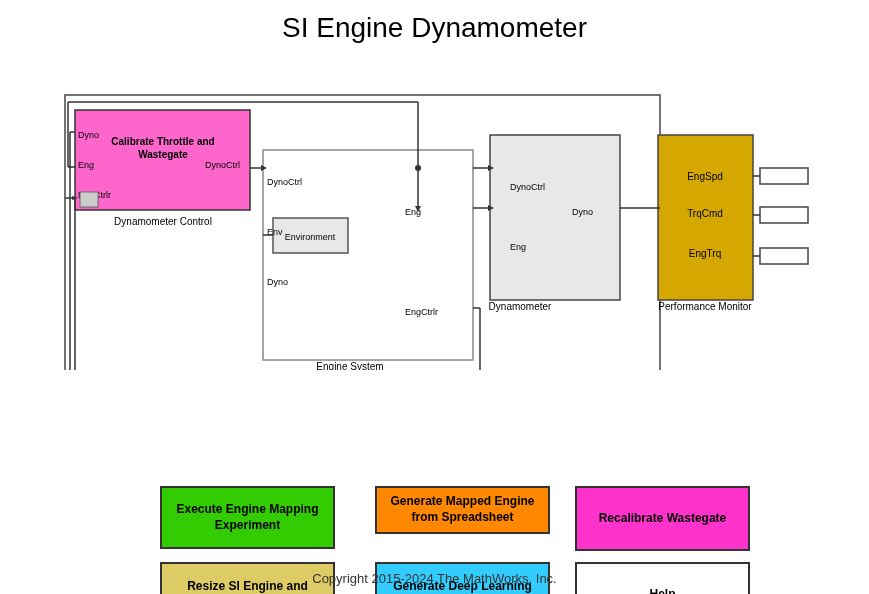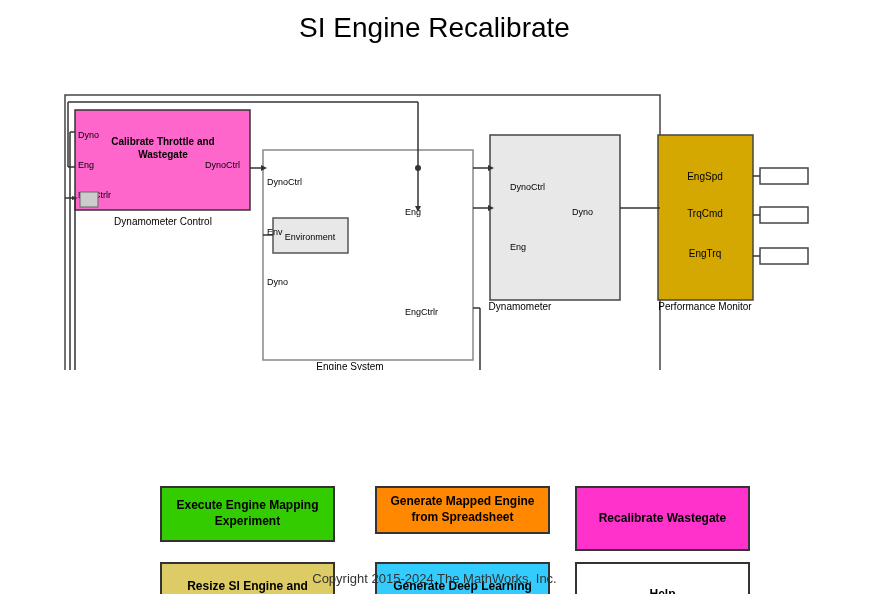--- a/index.html
+++ b/index.html
@@ -66,21 +66,21 @@
       bottom: 8px;
       left: 0; right: 0;
       text-align: center;
       font-size: 13px;
       color: #333;
     }
   </style>
 </head>
 <body>
 
-<h1 class="page-title">SI Engine Recalibrate</h1>
+<h1 class="page-title">SI Engine Dynamometer</h1>
 
 <svg style="position:absolute;top:60px;left:20px;width:830px;height:310px;pointer-events:none;">
 
   <rect x="45" y="35" width="595" height="290" fill="none" stroke="#444" stroke-width="1.5"></rect>
 
   <rect x="55" y="50" width="175" height="100" fill="#ff66cc" stroke="#333" stroke-width="1.5"></rect>
 
   <text x="143" y="85" text-anchor="middle" font-size="10" font-weight="bold">Calibrate Throttle and</text>
   <text x="143" y="98" text-anchor="middle" font-size="10" font-weight="bold">Wastegate</text>
 
@@ -155,21 +155,21 @@
   <line x1="453" y1="248" x2="460" y2="248" stroke="#333" stroke-width="1.5"></line>
   <line x1="460" y1="248" x2="460" y2="320" stroke="#333" stroke-width="1.5"></line>
   <line x1="460" y1="320" x2="55" y2="320" stroke="#333" stroke-width="1.5"></line>
   <line x1="55" y1="320" x2="55" y2="138" stroke="#333" stroke-width="1.5"></line>
   <polygon points="52,136 58,138 52,140" fill="#333"></polygon>
 
   <circle cx="398" cy="108" r="3" fill="#333"></circle>
 </svg>
 
 <div style="position:absolute;bottom:108px;left:160px;">
-  <div class="action-btn btn-green" style="width:175px;height:56px;left:0;top:0;">
+  <div class="action-btn btn-green" style="width:175px;height:63px;left:0;top:0;">
     <span>Execute Engine Mapping<br>Experiment</span>
   </div>
 </div>
 
 <div style="position:absolute;bottom:108px;left:375px;">
   <div class="action-btn btn-orange" style="width:175px;height:48px;">
     <span>Generate Mapped Engine<br>from Spreadsheet</span>
   </div>
 </div>
 

